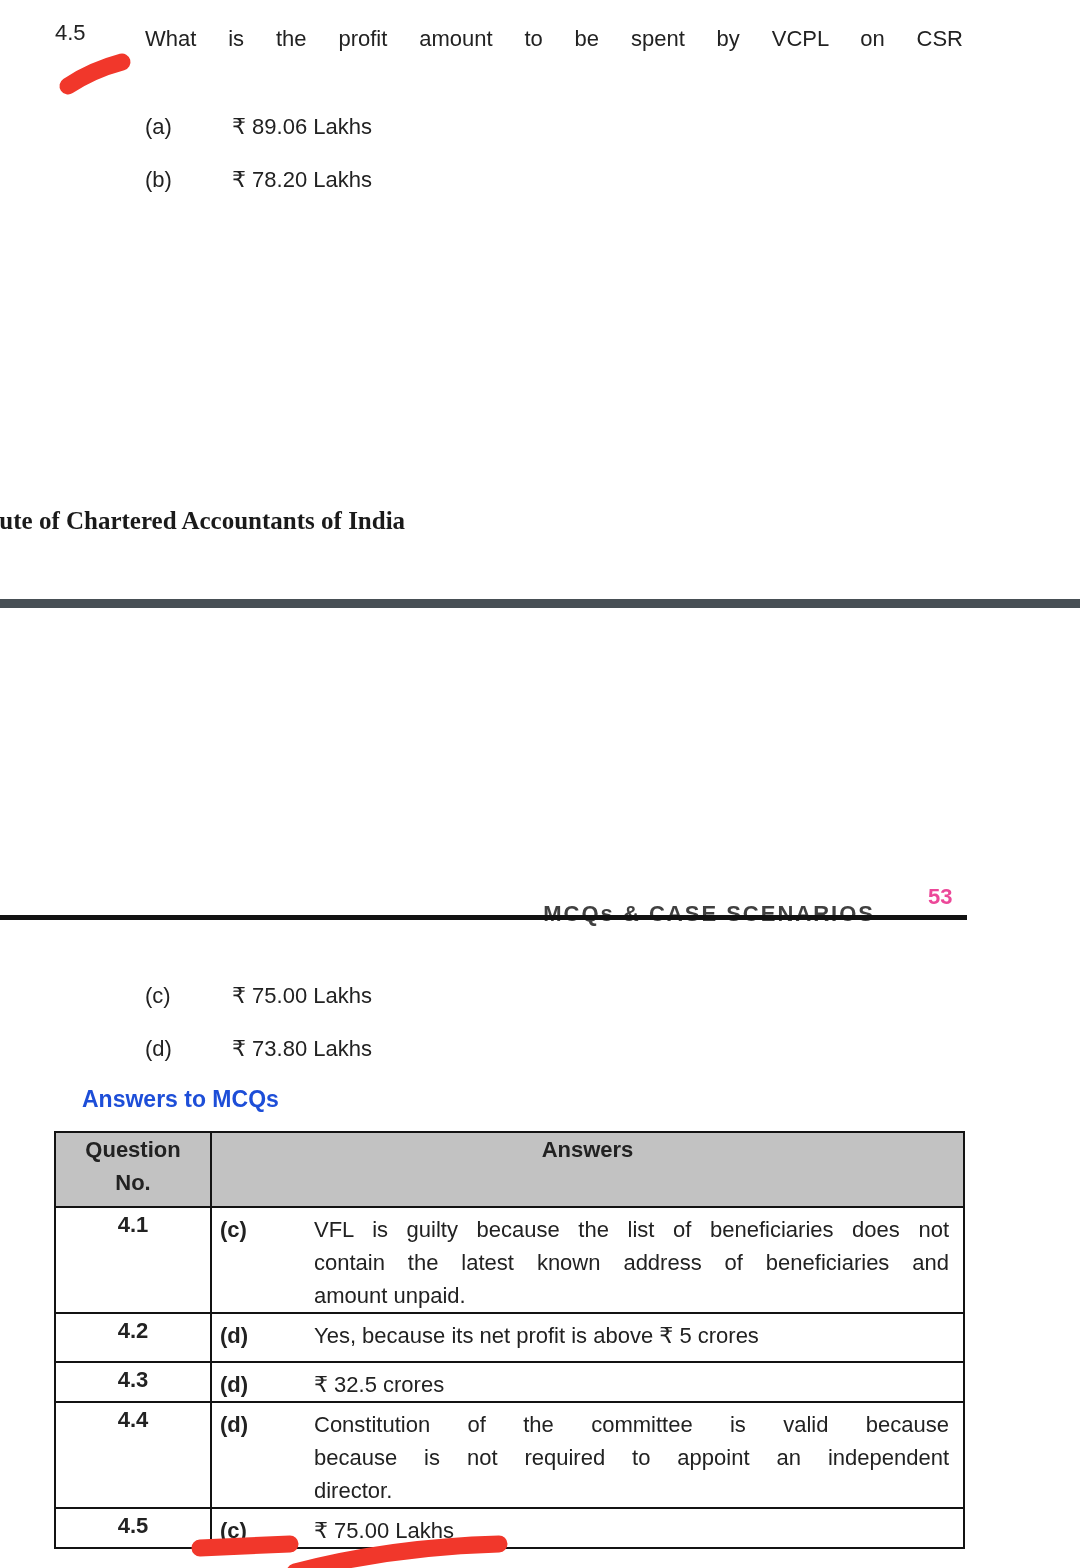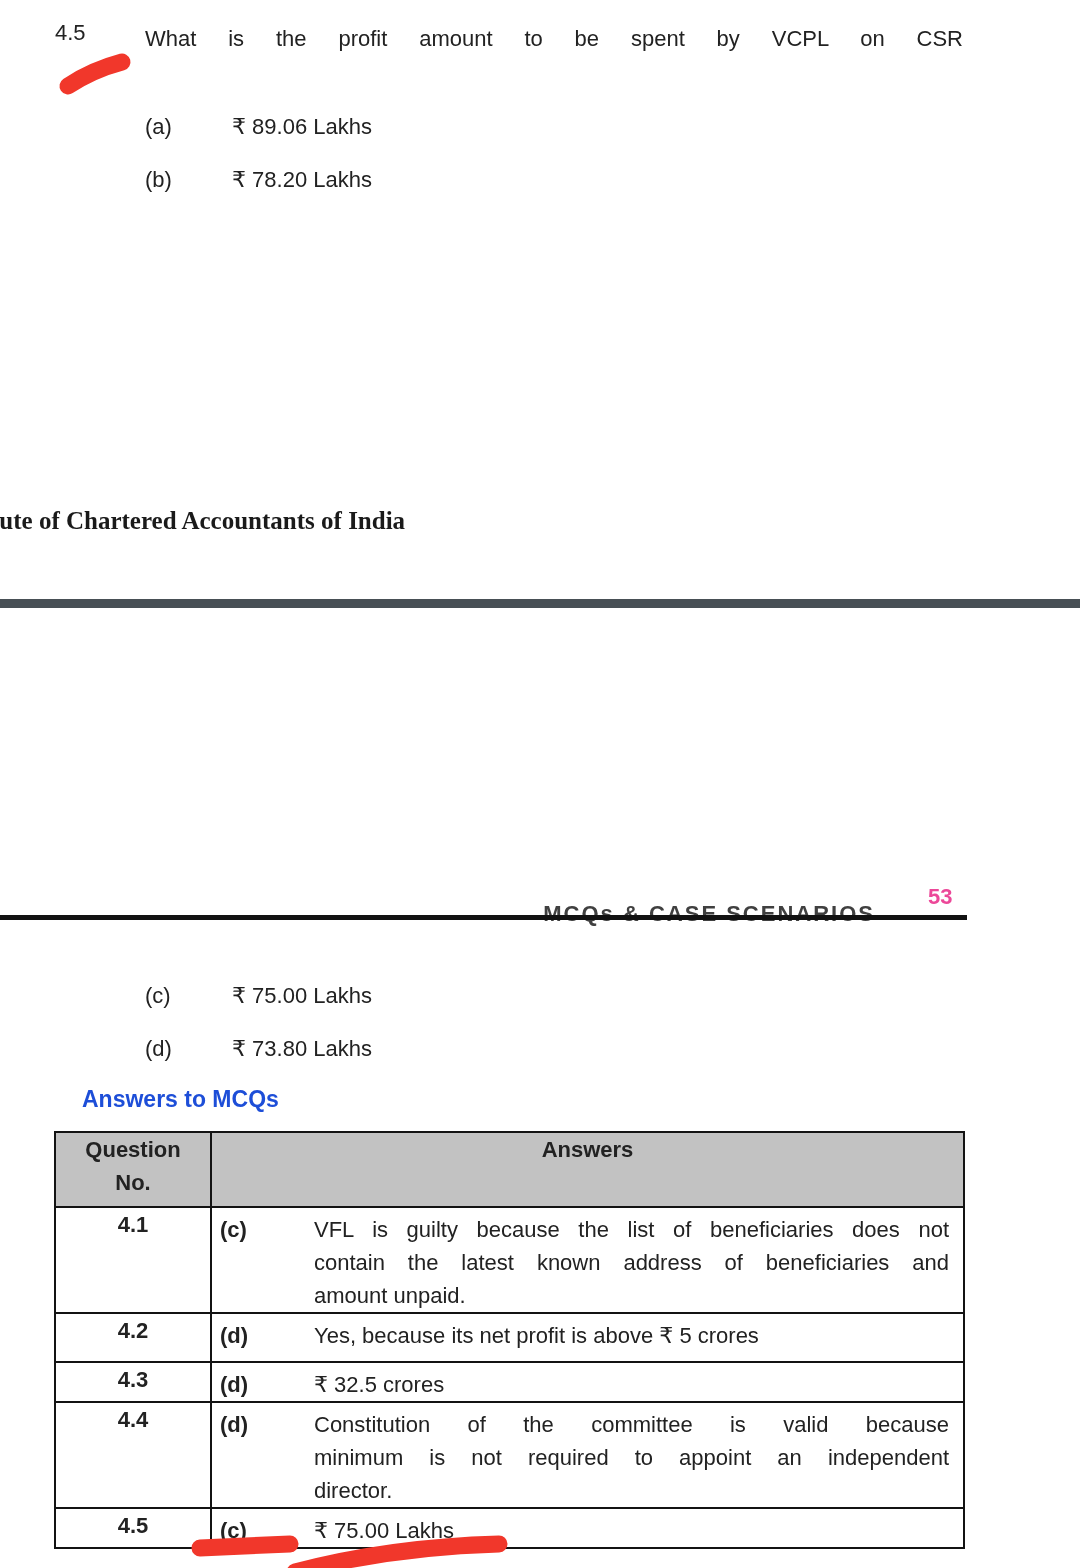--- a/index.html
+++ b/index.html
@@ -158,21 +158,21 @@
           </div>
         </td>
       </tr>
 
       <tr class="h-r4">
         <td class="qno-cell">4.4</td>
         <td>
           <div class="acell">
             <span class="letter">(d)</span>
             <div class="jline">Constitution of the committee is valid because</div>
-            <div class="jline">minimum is not required to appoint an independent</div>
+            <div class="jline">because is not required to appoint an independent</div>
             <div>director.</div>
           </div>
         </td>
       </tr>
 
       <tr class="h-r5">
         <td class="qno-cell">4.5</td>
         <td>
           <div class="acell">
             <span class="letter">(c)</span>

